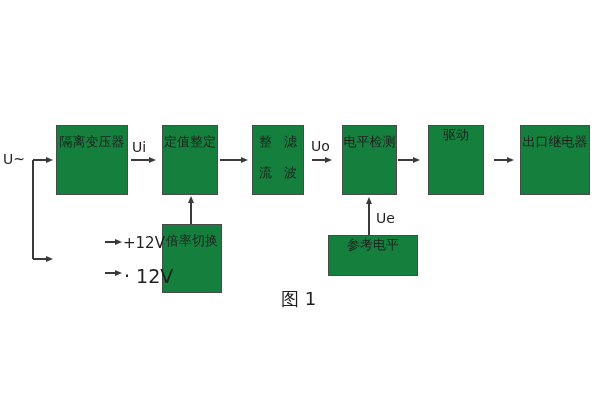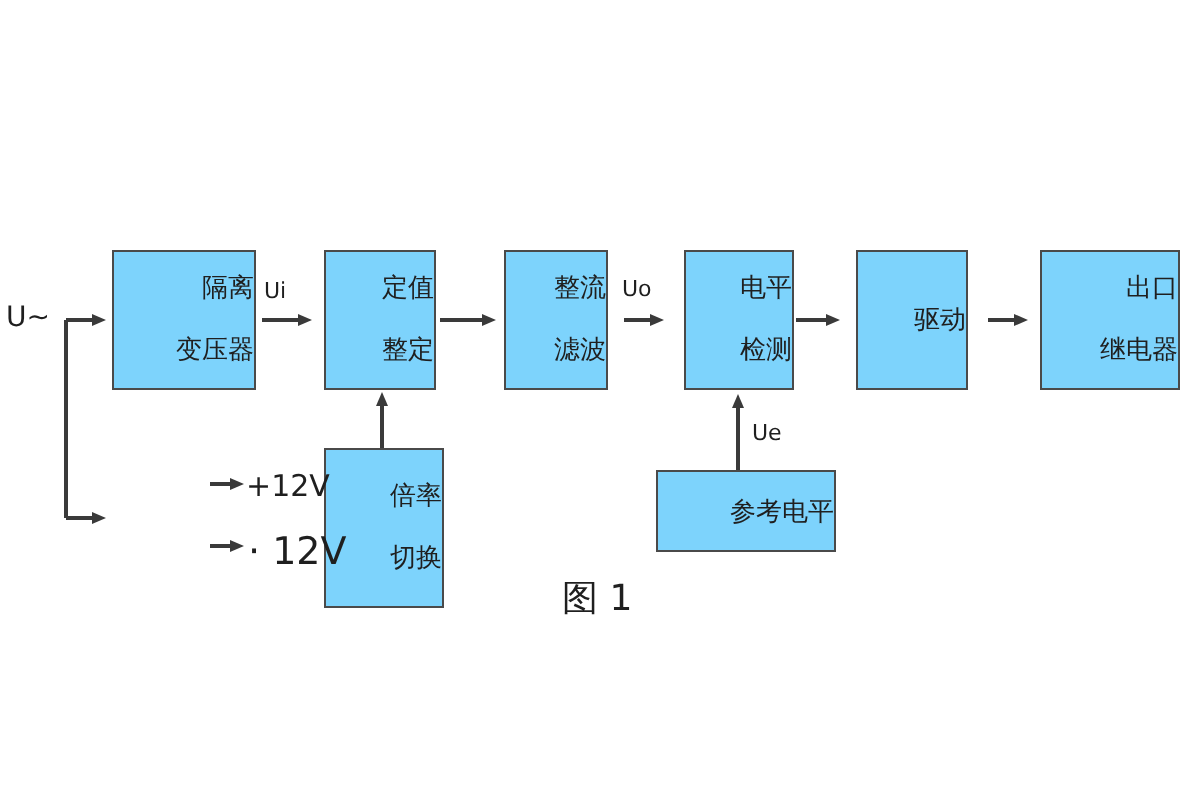--- a/index.html
+++ b/index.html
@@ -3,35 +3,35 @@
 <meta charset="utf-8">
 <style>
   html,body{margin:0;padding:0;background:#fff;}
   .canvas{
     position:relative;width:600px;height:400px;background:var(--bg,#ffffff);
     font-family:"DejaVu Sans","Liberation Sans",sans-serif;
     color:var(--text,#1f1f1f);overflow:hidden;
   }
   .box{
     position:absolute;box-sizing:border-box;
-    border:1.5px solid var(--border,#4a4a4a);background:#7dd3fc;
-    display:flex;flex-direction:column;align-items:flex-end;justify-content:center;
+    border:1.5px solid var(--border,#4a4a4a);background:#15803d;
+    display:flex;flex-direction:row;align-items:flex-start;justify-content:center;
     font-size:13px;text-align:center;
   }
   .box.two span{display:block;line-height:31px;}
   .box.single span{line-height:normal;}
   .h{position:absolute;height:1.5px;background:var(--line,#3a3a3a);}
   .v{position:absolute;width:1.5px;background:var(--line,#3a3a3a);}
   .ar{position:absolute;width:0;height:0;
       border-top:3.5px solid transparent;border-bottom:3.5px solid transparent;
       border-left:7px solid var(--line,#3a3a3a);}
   .au{position:absolute;width:0;height:0;
       border-left:3.5px solid transparent;border-right:3.5px solid transparent;
       border-bottom:7px solid var(--line,#3a3a3a);}
-  .lbl{position:absolute;font-size:11px;white-space:nowrap;}
+  .lbl{position:absolute;font-size:14px;white-space:nowrap;}
 </style>
 </head>
 <body>
 
 <div class="canvas">
 
   <div class="box two" style="left:56px;top:125px;width:72px;height:70px">
     <span>隔离</span>
     <span>变压器</span>
   </div>
@@ -54,21 +54,21 @@
   <div class="box two" style="left:520px;top:125px;width:70px;height:70px">
     <span>出口</span>
     <span>继电器</span>
   </div>
 
   <div class="box single" style="left:428px;top:125px;width:56px;height:70px">
     <span>驱动</span>
   </div>
 
 
-  <div class="box two" style="left:162px;top:224px;width:60px;height:80px">
+  <div class="box two" style="left:162px;top:224px;width:60px;height:69px">
     <span>倍率</span>
     <span>切换</span>
   </div>
 
   <div class="box single" style="left:328px;top:235px;width:90px;height:41px">
     <span>参考电平</span>
   </div>
 
   <div class="lbl" style="left:3px;top:151px;font-size:14px">U~</div>
   <div class="lbl" style="left:132px;top:139px">Ui</div>

